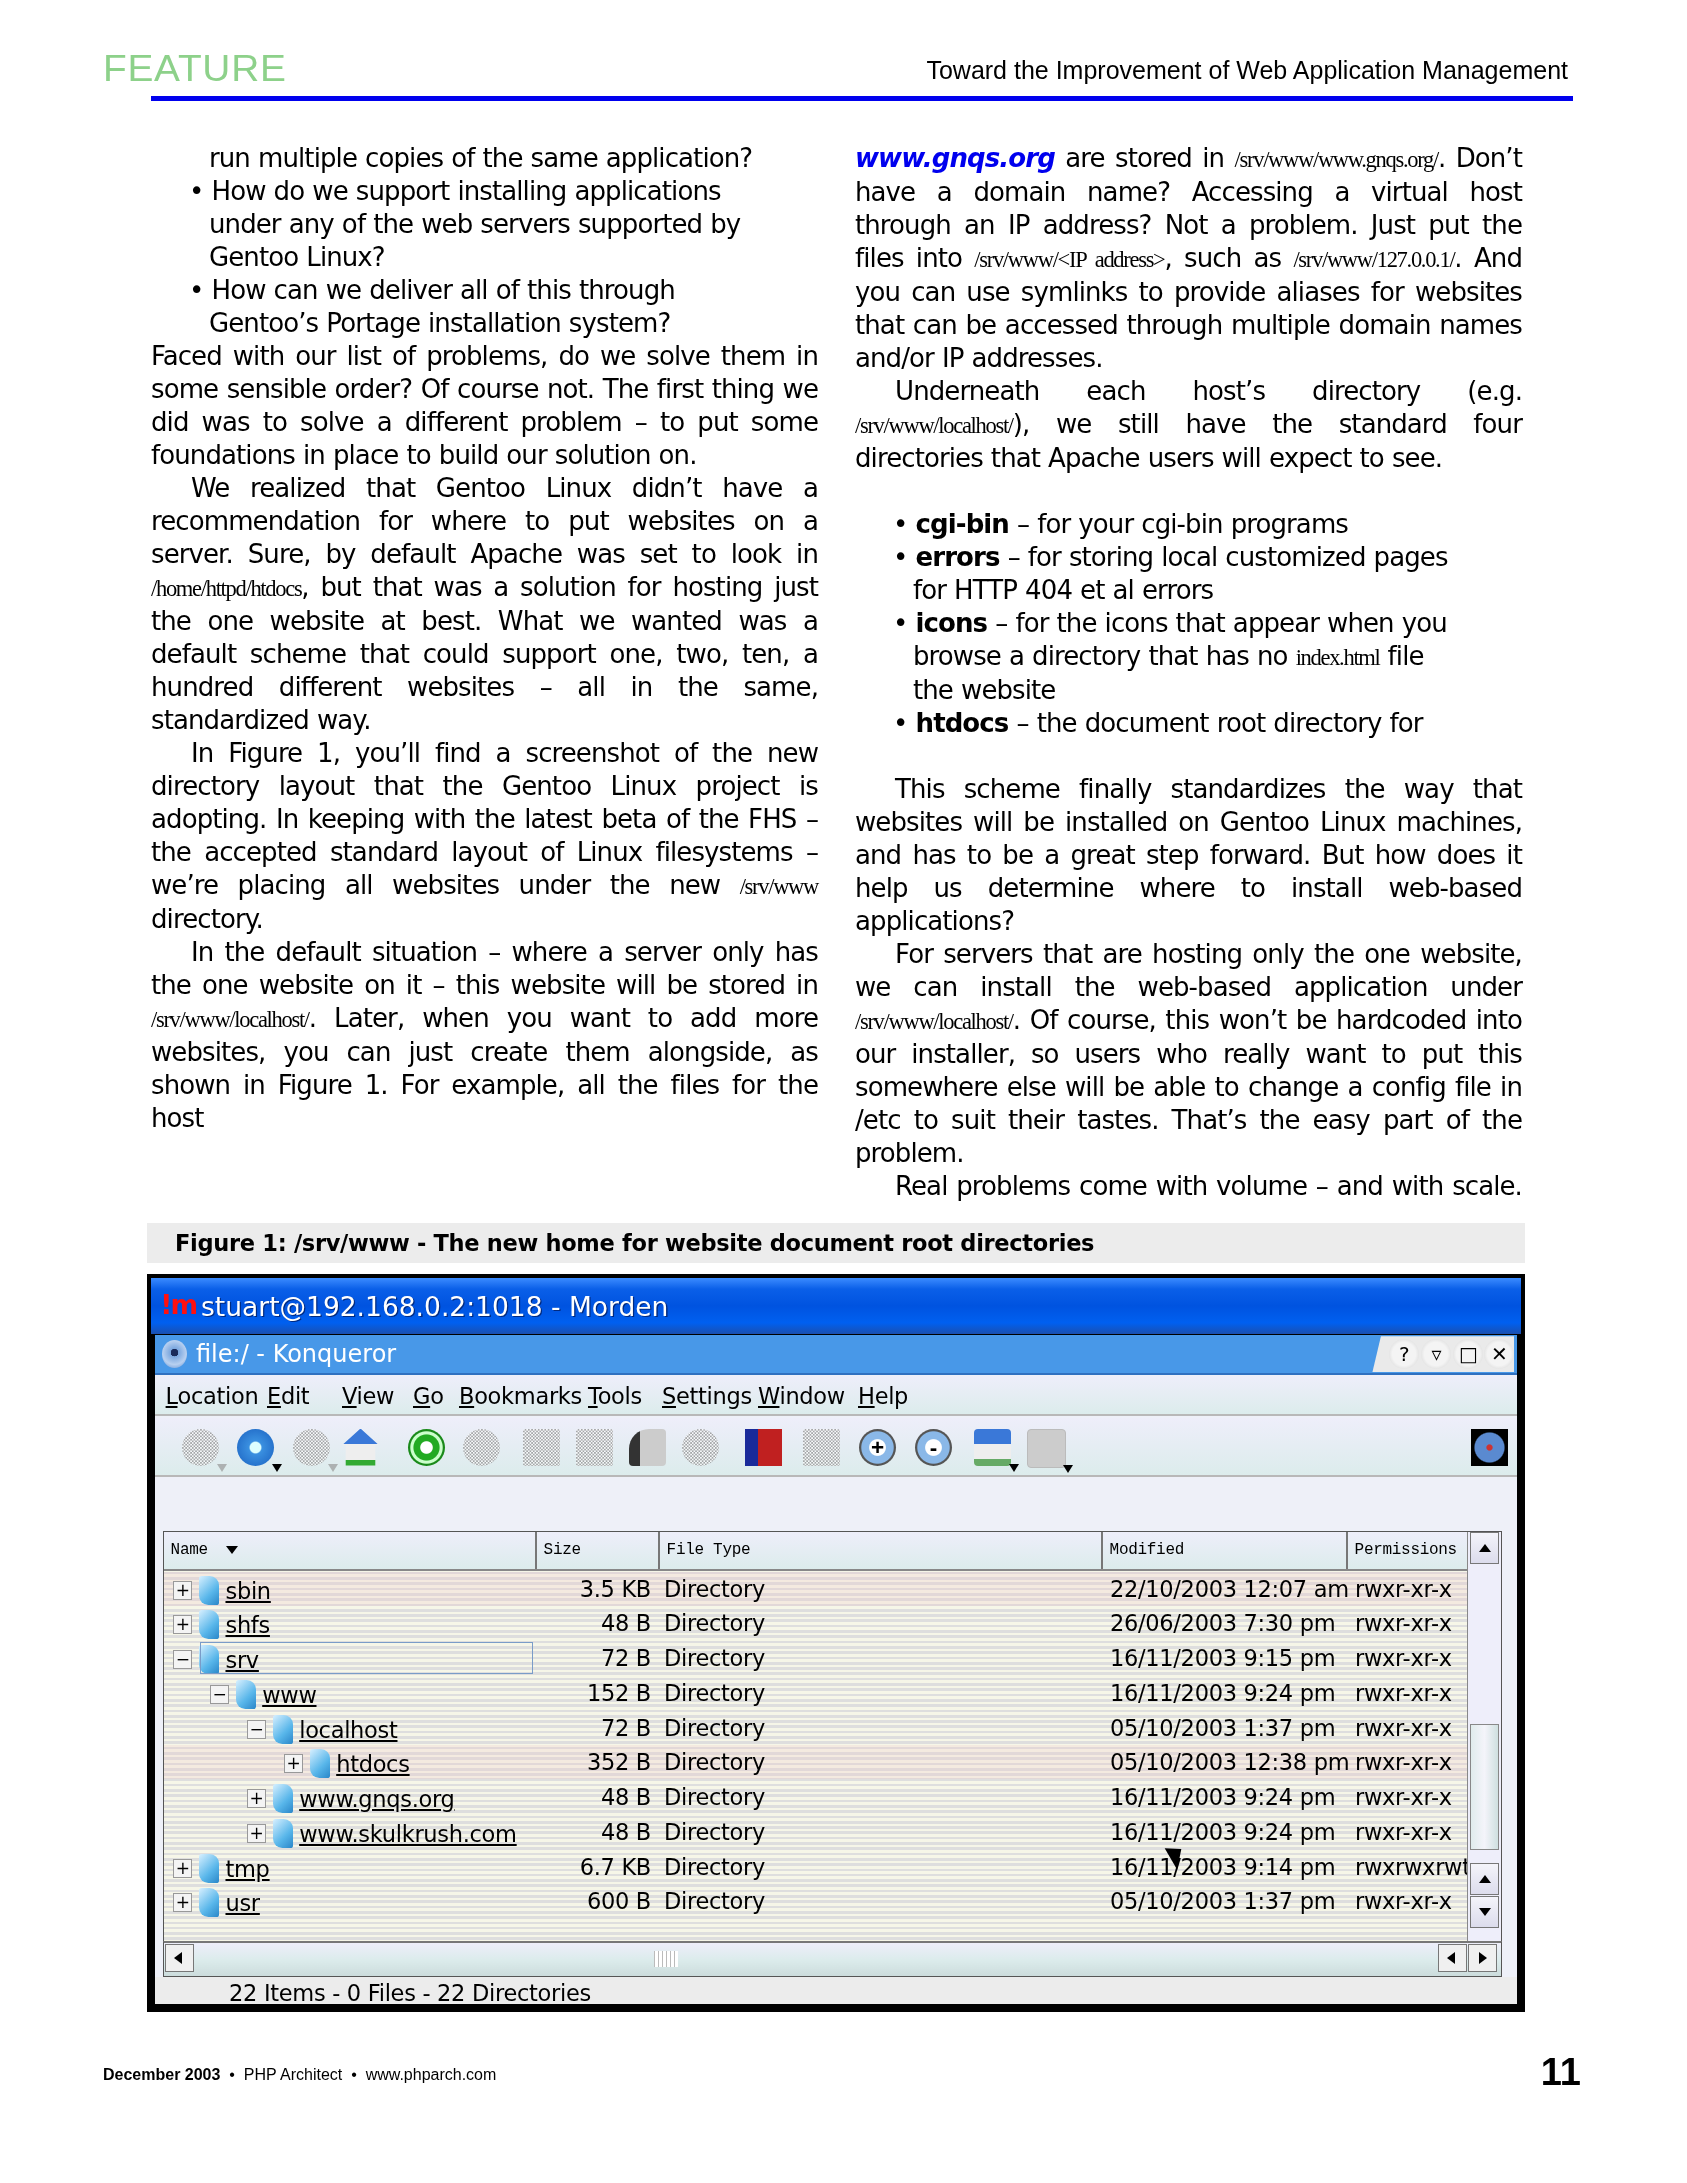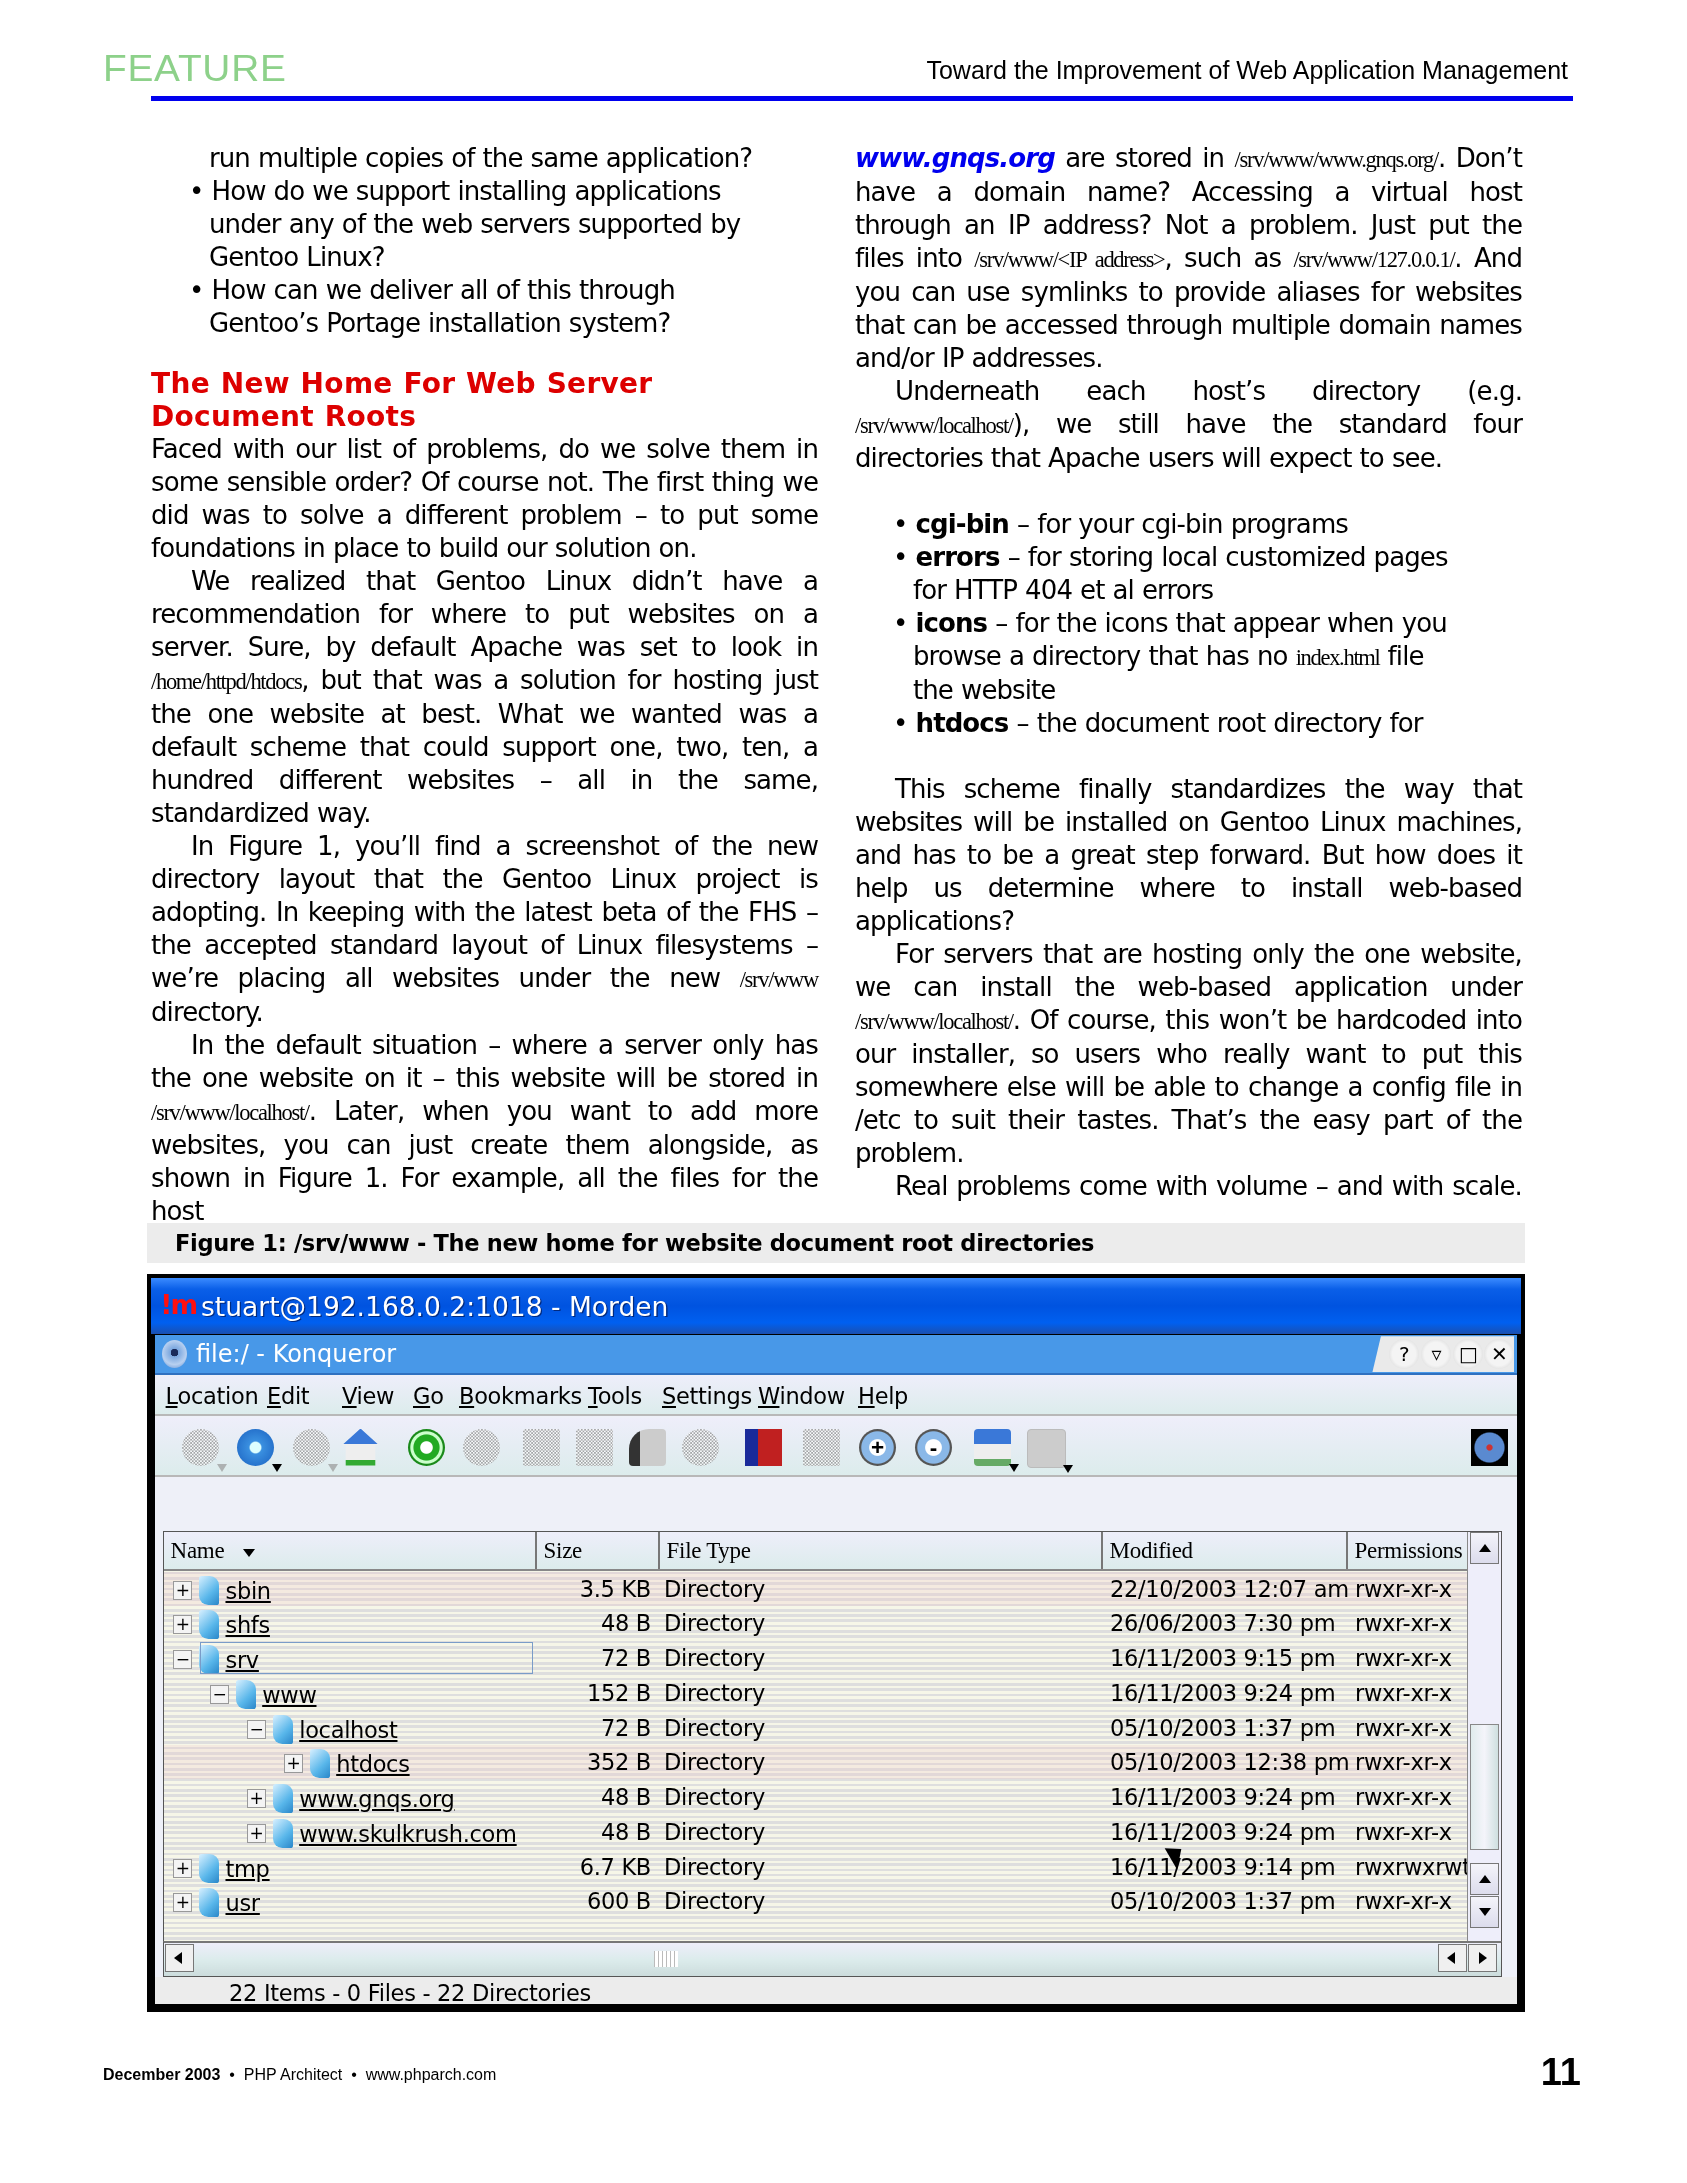--- a/index.html
+++ b/index.html
@@ -56,21 +56,21 @@
   .loc-input { position:absolute; left:188px; top:6.6px; right:73px; height:34px; background:#fff; border:1.3px solid #555; border-right-color:#ddd; border-bottom-color:#ddd; }
   .loc-input .ico { position:absolute; left:5.3px; top:4px; width:18.5px; height:25px; background:linear-gradient(135deg, #bfe6ff, #4aa6e0); border-radius:2.6px 8px 2.6px 8px; }
   .loc-input .val { position:absolute; left:32px; top:4px; font-size:22.5px; font-family:"DejaVu Sans", sans-serif; }
   .loc-input .drop { position:absolute; right:2.6px; top:2.6px; width:24px; height:26.5px; background:#eee; border:1.3px solid #777; }
   .loc-input .drop::after { content:""; position:absolute; left:6.6px; top:10.6px; border-left:5.3px solid transparent; border-right:5.3px solid transparent; border-top:6.6px solid #000; }
   .loc-clear { position:absolute; right:14.6px; top:5.3px; width:37px; height:37px; background:#e8e8e8; border:1.3px solid #888; border-radius:4px; }
 
   
   .list { position:absolute; left:8px; top:196px; right:14.6px; height:410px; background:repeating-linear-gradient(#f6f6e8 0 2.6px, #dedede 2.6px 5.3px); border:1.3px solid #555; }
   .thead { position:absolute; left:0; top:0; right:34px; height:37px; background:linear-gradient(#eeeefa, #dcecec); border-bottom:2.6px solid #888; }
-  .th { position:absolute; top:0; height:37px; border-right:2px solid #777; font-size:23px; font-family:Liberation Serif, serif; line-height:37px; padding-left:6.6px; box-sizing:border-box; letter-spacing:-0.3px; }
+  .th { position:absolute; top:0; height:37px; border-right:2px solid #777; font-size:16px; font-family:Liberation Mono, monospace; line-height:37px; padding-left:6.6px; box-sizing:border-box; letter-spacing:-0.3px; }
   .th .sort { display:inline-block; margin-left:18.5px; border-left:6px solid transparent; border-right:6px solid transparent; border-top:8px solid #000; vertical-align:middle; }
   .row { position:absolute; left:0; right:34px; height:34px; font-size:22.5px; font-family:"DejaVu Sans", sans-serif; letter-spacing:-0.3px; }
   .row.sel-tint { background:rgba(240,200,200,0.25); }
   .cell { position:absolute; top:4px; white-space:nowrap; }
   .name-cell { display:flex; align-items:center; }
   .exp { display:inline-block; width:17px; height:17px; border:1.3px solid #999; background:#f4f4f4; font-size:17px; line-height:16px; text-align:center; margin-right:6.6px; }
   .fold { display:inline-block; width:20px; height:29px; background:linear-gradient(135deg, #d8f0ff, #58b6ea 60%, #2a86c8); border-radius:2.6px 9.3px 2.6px 9.3px; margin-right:6.6px; }
   .fname { text-decoration:underline; }
   .focus { position:absolute; border:1.3px solid #7a9cc8; }
   .size { text-align:right; width:106px; }
@@ -109,24 +109,20 @@
 <div class="abs rule"></div>
 
 <div class="col col-left">
   <p class="bul noi">run multiple copies of the same application?</p>
   <p class="bul">• <span>How do we support installing applications</span></p>
   <p class="bul noi">under any of the web servers supported by</p>
   <p class="bul noi">Gentoo Linux?</p>
   <p class="bul">• <span>How can we deliver all of this through</span></p>
   <p class="bul noi">Gentoo’s Portage installation system?</p>
 
-  <div class="h2">
-    <div>The New Home For Web Server</div>
-    <div>Document Roots</div>
-  </div>
 
   <p>Faced with our list of problems, do we solve them in some sensible order?  Of course not.  The first thing we did was to solve a different problem – to put some foundations in place to build our solution on.</p>
   <p class="ind"><span>We realized that Gentoo Linux didn’t have a recommendation for where to put websites on a server. Sure, by default Apache was set to look in </span><span class="mono">/home/httpd/htdocs</span><span>, but that was a solution for hosting just the one website at best.  What we wanted was a default scheme that could support one, two, ten, a hundred different websites – all  in the same, standardized way.</span></p>
   <p class="ind"><span>In Figure 1, you’ll find a screenshot of the new directory layout that the Gentoo Linux project is adopting. In keeping with the latest beta of the FHS – the accepted standard layout of Linux filesystems – we’re placing all websites under the new </span><span class="mono">/srv/www</span><span> directory.</span></p>
   <p class="ind last"><span>In the default situation – where a server only has the one website on it – this website will be stored in </span><span class="mono">/srv/www/localhost/</span><span>.  Later, when you want to add more websites, you can just create them alongside, as shown in Figure 1.  For example, all the files for the host</span></p>
 </div>
 
 <div class="col col-right">
   <p><span class="link">www.gnqs.org</span><span> are stored in </span><span class="mono">/srv/www/www.gnqs.org/</span><span>. Don’t have a domain name?  Accessing a virtual host through an IP address?  Not a problem.  Just put the files into </span><span class="mono">/srv/www/&lt;IP address&gt;</span><span>, such as </span><span class="mono">/srv/www/127.0.0.1/</span><span>.  And you can use symlinks to provide aliases for websites that can be accessed through multiple domain names and/or IP addresses.</span></p>
   <p class="ind"><span>Underneath each host’s directory (e.g. </span><span class="mono">/srv/www/localhost/</span><span>), we still have the standard four directories that Apache users will expect to see.</span></p>

